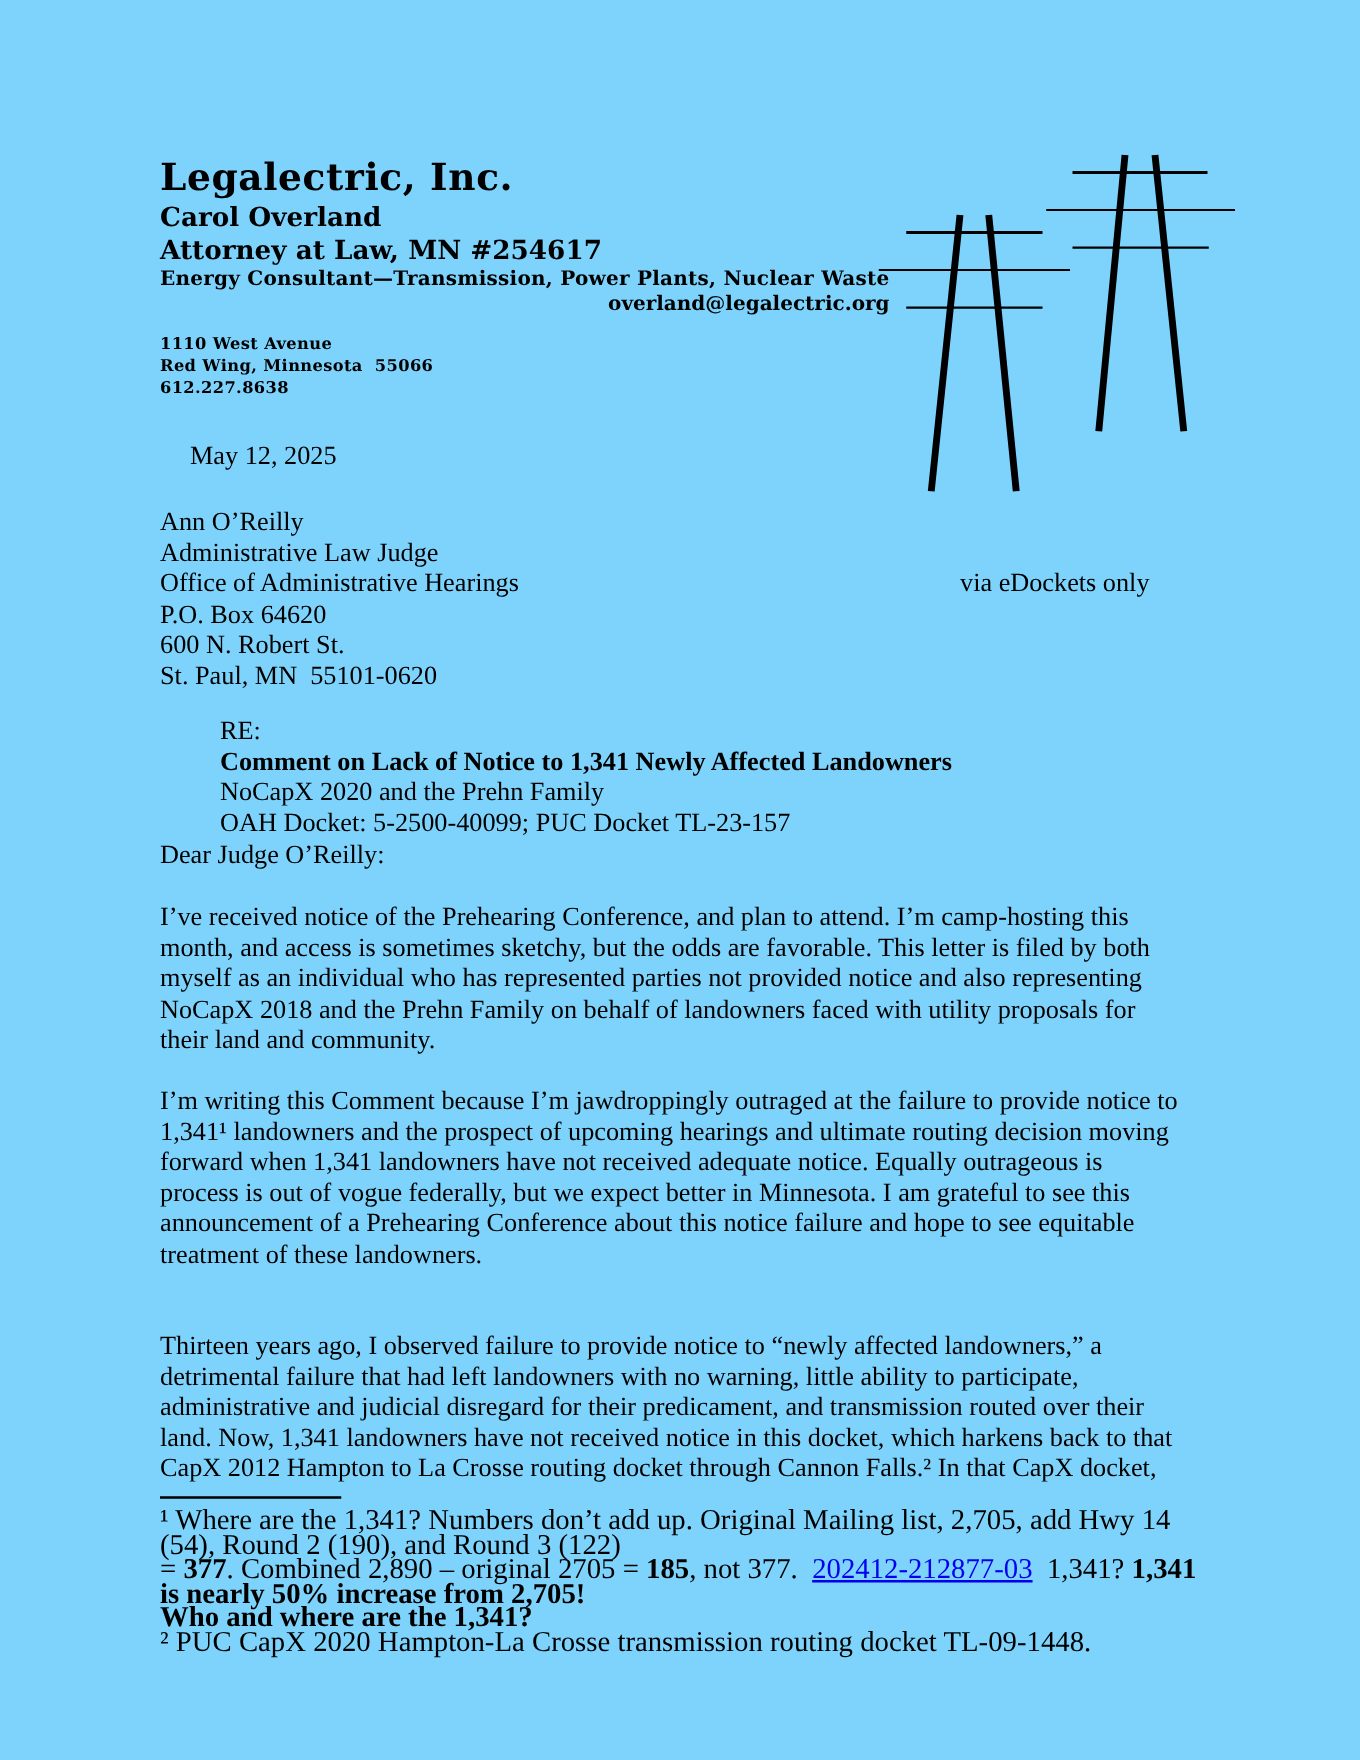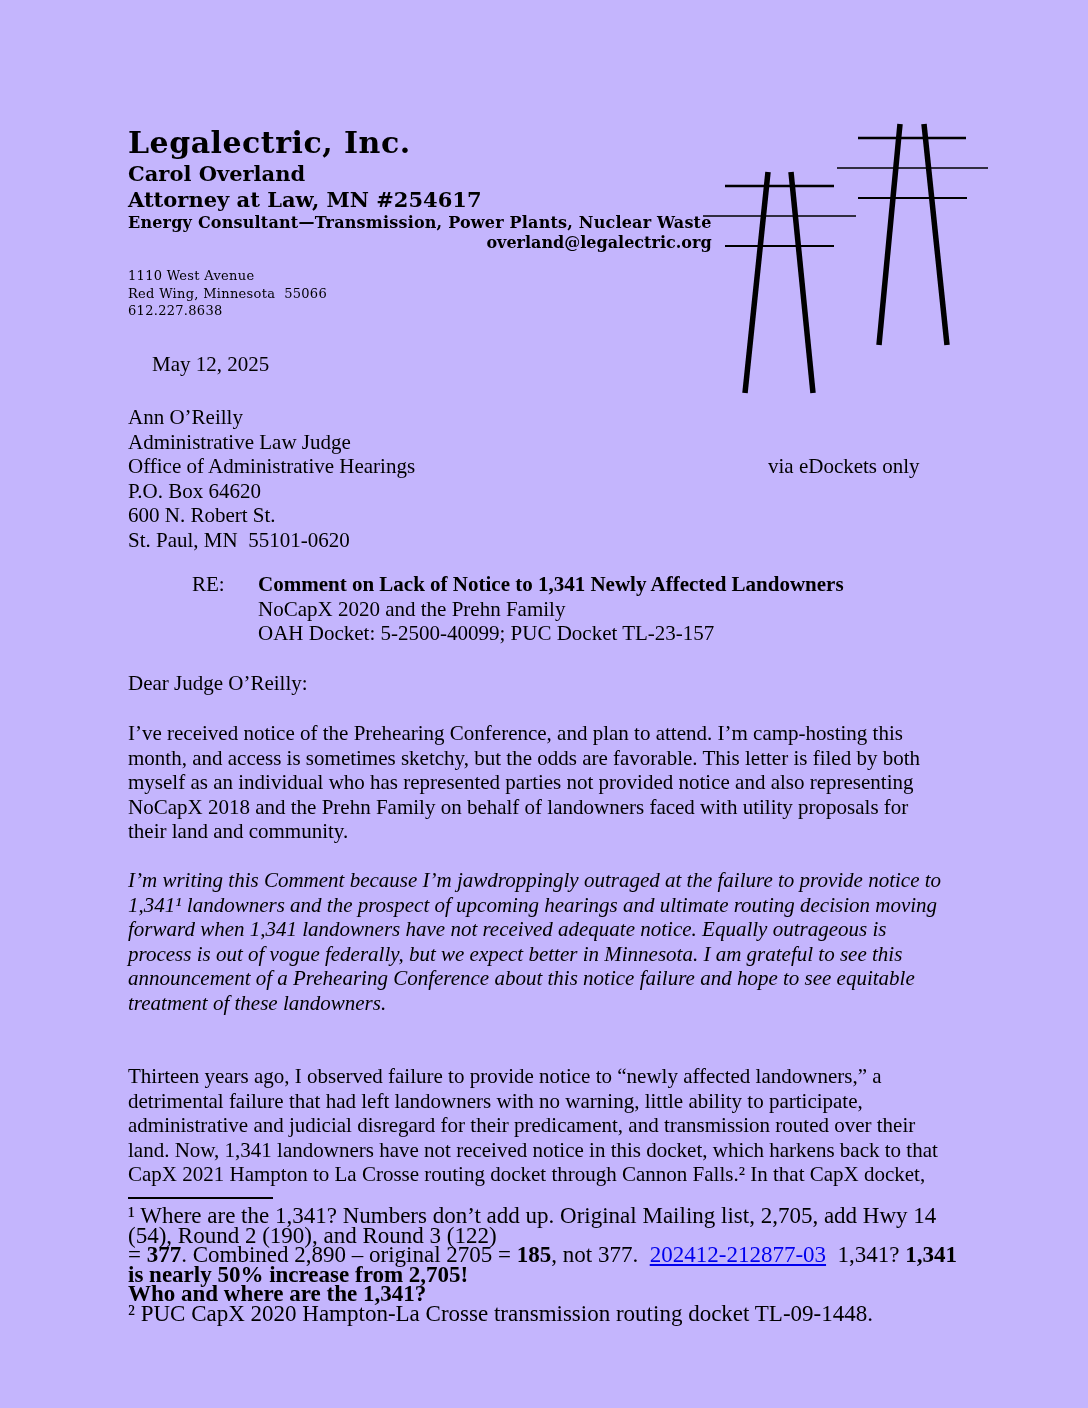--- a/index.html
+++ b/index.html
@@ -1,51 +1,51 @@
 <!DOCTYPE html>
 <html><head>
 <meta charset="utf-8">
 <style>
   html,body{margin:0;padding:0;background:#e8e8e8;}
   .page{
     position:relative;
     width:1088px;height:1408px;
     margin:0 auto;
-    background:#c4b5fd;
+    background:#7dd3fc;
     color:#000000;
     font-family:"Liberation Serif", serif;
     overflow:hidden;
   }
   .abs{position:absolute;}
   .line{white-space:pre;}
 
   
   .letterhead{left:128px;top:126px;font-family:"DejaVu Serif", serif;font-weight:bold;}
   .company{font-size:30px;line-height:34px;letter-spacing:0.5px;}
   .name-line{display:flex;font-size:21px;line-height:26px;margin-top:1px;flex-direction:column;}
   .attorney-name{width:214px;}
   .tagline{font-size:16px;line-height:19px;letter-spacing:0.2px;}
   .email{font-size:16px;line-height:21px;text-align:right;}
   .addr{margin-top:14px;font-weight:normal;font-size:13px;line-height:17.5px;}
-  .addr .line{letter-spacing:0.3px;}
+  .addr .line{letter-spacing:0.3px;font-weight:bold;}
 
   
   .towers{left:700px;top:110px;width:300px;height:290px;}
 
   
   .body-text{font-size:21px;line-height:24.6px;}
   .date{left:128px;top:352px;margin-left:24px;}
   .recipient{left:128px;top:405px;}
   .delivery{left:768px;top:454px;}
-  .re-block{left:192px;top:572px;display:flex;}
+  .re-block{left:176px;top:572px;display:flex;flex-direction:column;}
   .re-label{width:66px;}
   .re-subject{font-weight:bold;text-align:right;}
   .salutation{left:128px;top:671px;}
   .p1{left:128px;top:721px;}
-  .p2{left:128px;top:868px;font-style:italic;}
+  .p2{left:128px;top:868px;}
   .p3{left:128px;top:1064px;}
 
   
   .fn-sep{left:128px;top:1197px;width:145px;border-top:2px solid #000;height:0;}
   .footnotes{left:128px;top:1206px;width:845px;font-size:23px;line-height:19.5px;}
   .fn1{white-space:pre-wrap;}
   .b{font-weight:bold;}
   .link{color:#0000EE;text-decoration:underline;cursor:pointer;}
 </style>
 </head>
@@ -124,21 +124,21 @@
       <div class="line">forward when 1,341 landowners have not received adequate notice. Equally outrageous is</div>
       <div class="line">process is out of vogue federally, but we expect better in Minnesota. I am grateful to see this</div>
       <div class="line">announcement of a Prehearing Conference about this notice failure and hope to see equitable</div>
       <div class="line">treatment of these landowners.</div>
     </div>
   <div class="abs body-text p3">
       <div class="line">Thirteen years ago, I observed failure to provide notice to “newly affected landowners,” a</div>
       <div class="line">detrimental failure that had left landowners with no warning, little ability to participate,</div>
       <div class="line">administrative and judicial disregard for their predicament, and transmission routed over their</div>
       <div class="line">land. Now, 1,341 landowners have not received notice in this docket, which harkens back to that</div>
-      <div class="line">CapX 2021 Hampton to La Crosse routing docket through Cannon Falls.² In that CapX docket,</div>
+      <div class="line">CapX 2012 Hampton to La Crosse routing docket through Cannon Falls.² In that CapX docket,</div>
     </div>
 
   <div class="abs fn-sep"></div>
   <div class="abs footnotes">
     <div class="fn1"><span>¹ Where are the 1,341? Numbers don’t add up. Original Mailing list, 2,705, add Hwy 14 (54), Round 2 (190), and Round 3 (122)</span><br><span>= </span><span class="b">377</span><span>. Combined 2,890 – original 2705 = </span><span class="b">185</span><span>, not 377.  </span><a class="link" href="#">202412-212877-03</a><span>  1,341? </span><span class="b">1,341 is nearly 50% increase from 2,705!</span><br><span class="b">Who and where are the 1,341?</span></div>
     <div class="line">² PUC CapX 2020 Hampton-La Crosse transmission routing docket TL-09-1448.</div>
   </div>
 
 </div>
 

